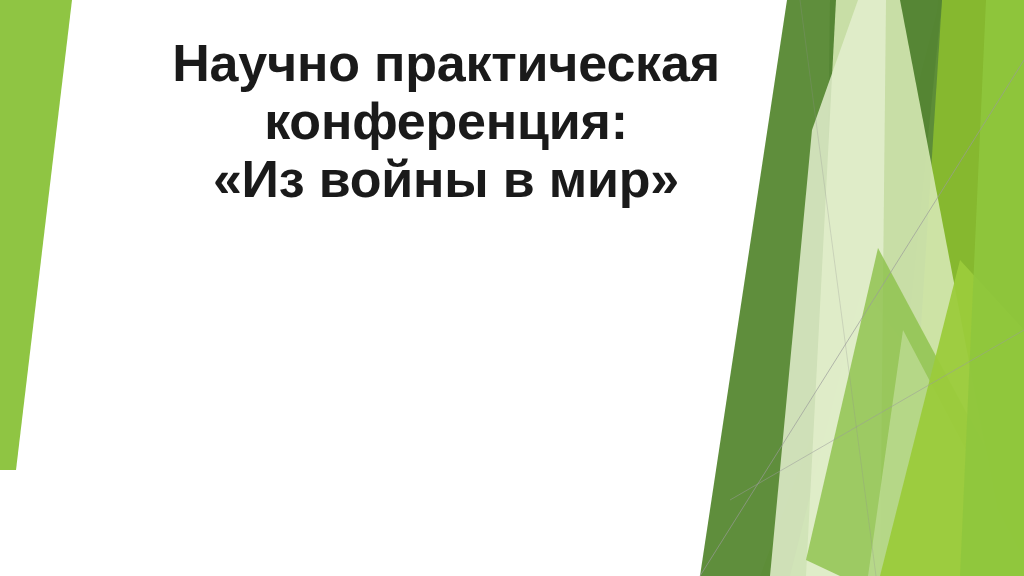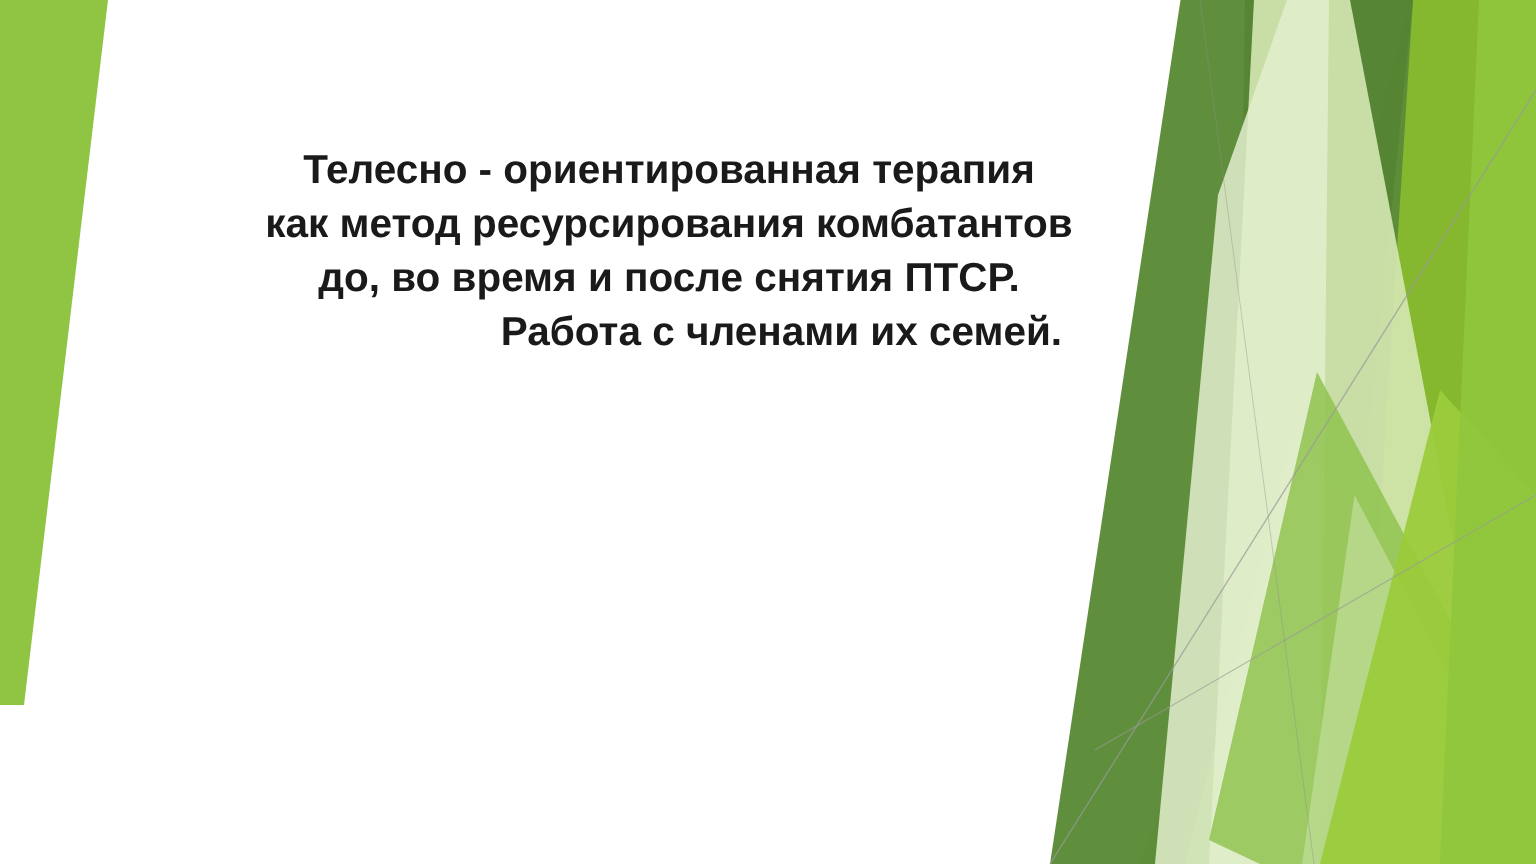--- a/index.html
+++ b/index.html
@@ -100,23 +100,22 @@
 
     <polygon points="986,0 1024,0 1024,576 960,576" fill="#8FC63D" opacity="0.9"></polygon>
 
     <line x1="1024" y1="60" x2="700" y2="576" stroke="#9a9a9a" stroke-width="0.9" opacity="0.75"></line>
     <line x1="730" y1="500" x2="1024" y2="330" stroke="#9a9a9a" stroke-width="0.8" opacity="0.65"></line>
     <line x1="800" y1="0" x2="876" y2="576" stroke="#8f8f8f" stroke-width="0.6" opacity="0.45"></line>
   </svg>
 
   <div class="text-area">
 
+    <h1 class="slide-title">
+      <span class="tline">Научно практическая</span>
+      <span class="tline">конференция:</span>
+      <span class="tline">«Из войны в мир»</span>
+    </h1>
 
-    <div class="slide-subtitle">
-      <span class="sline">Телесно - ориентированная терапия</span>
-      <span class="sline">как метод ресурсирования комбатантов</span>
-      <span class="sline">до, во время и после снятия ПТСР.</span>
-      <span class="sline indent">Работа с членами их семей.</span>
-    </div>
 
   </div>
 
 </div>
 
 </body></html>

